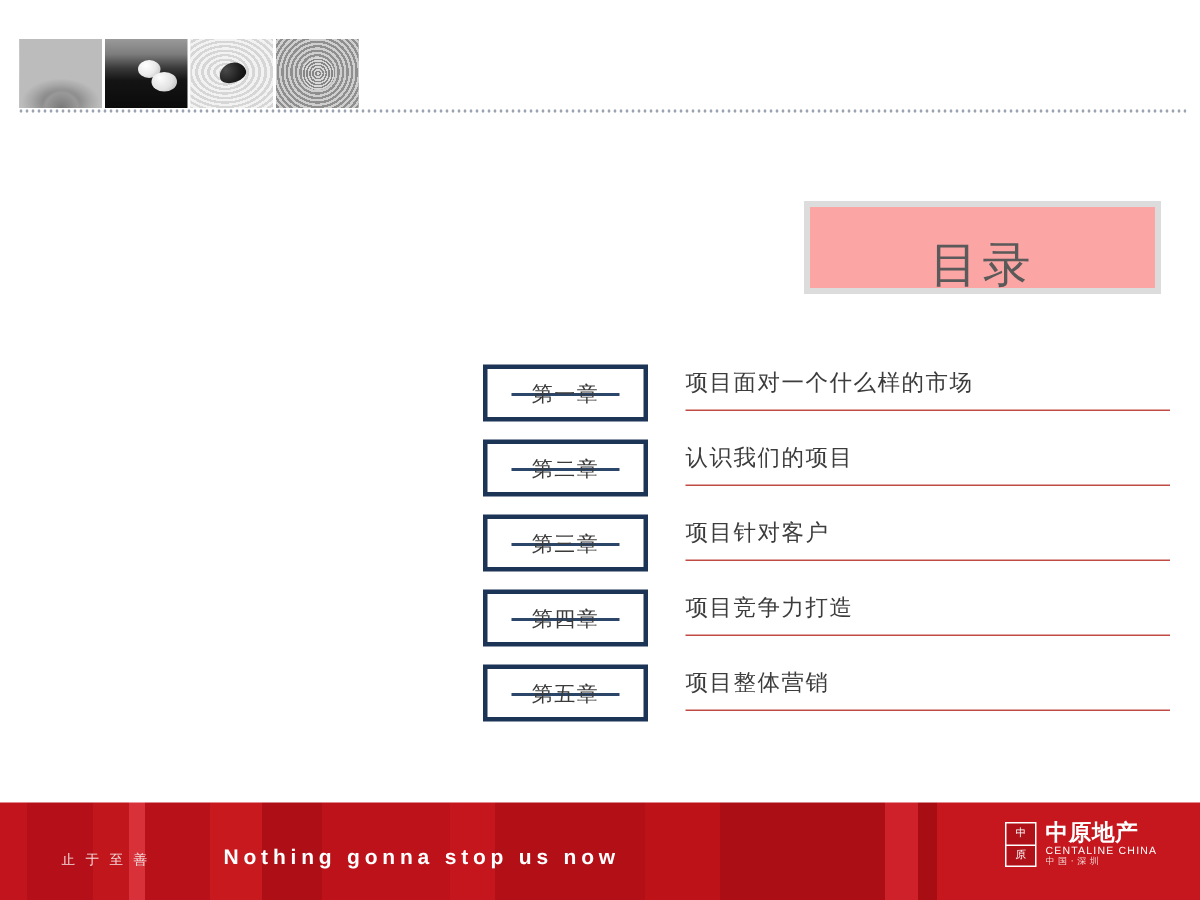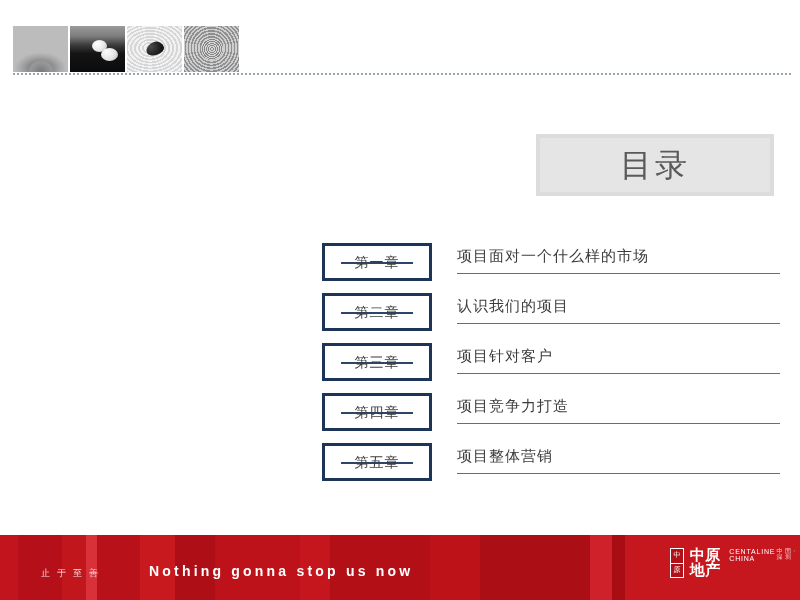--- a/index.html
+++ b/index.html
@@ -113,23 +113,23 @@
   }
 
   
   .title-box {
     position: absolute;
     left: 536px;
     top: 134px;
     width: 238px;
     height: 62px;
     border: 4px solid #dcdcdc;
-    background: #e5e5e5;
-    display: flex;
-    align-items: center;
+    background: #fca5a5;
+    display: flex;
+    align-items: flex-end;
     justify-content: center;
     box-sizing: border-box;
   }
   .title-text {
     font-size: 32px;
     color: #5a5a5a;
     letter-spacing: 3px;
     line-height: 1;
     font-family: "DejaVu Sans", "Liberation Sans", sans-serif;
   }
@@ -265,21 +265,21 @@
     color: #ffffff;
     font-size: 7px;
     line-height: 1;
     display: flex;
     align-items: center;
     justify-content: center;
     font-family: "DejaVu Sans", sans-serif;
   }
   .logo-text {
     display: flex;
-    flex-direction: row;
+    flex-direction: column;
     gap: 1px;
   }
   .logo-cn {
     font-size: 15px;
     color: #ffffff;
     letter-spacing: 0.5px;
     line-height: 1;
     font-weight: bold;
     font-family: "DejaVu Sans", "Liberation Sans", sans-serif;
   }

